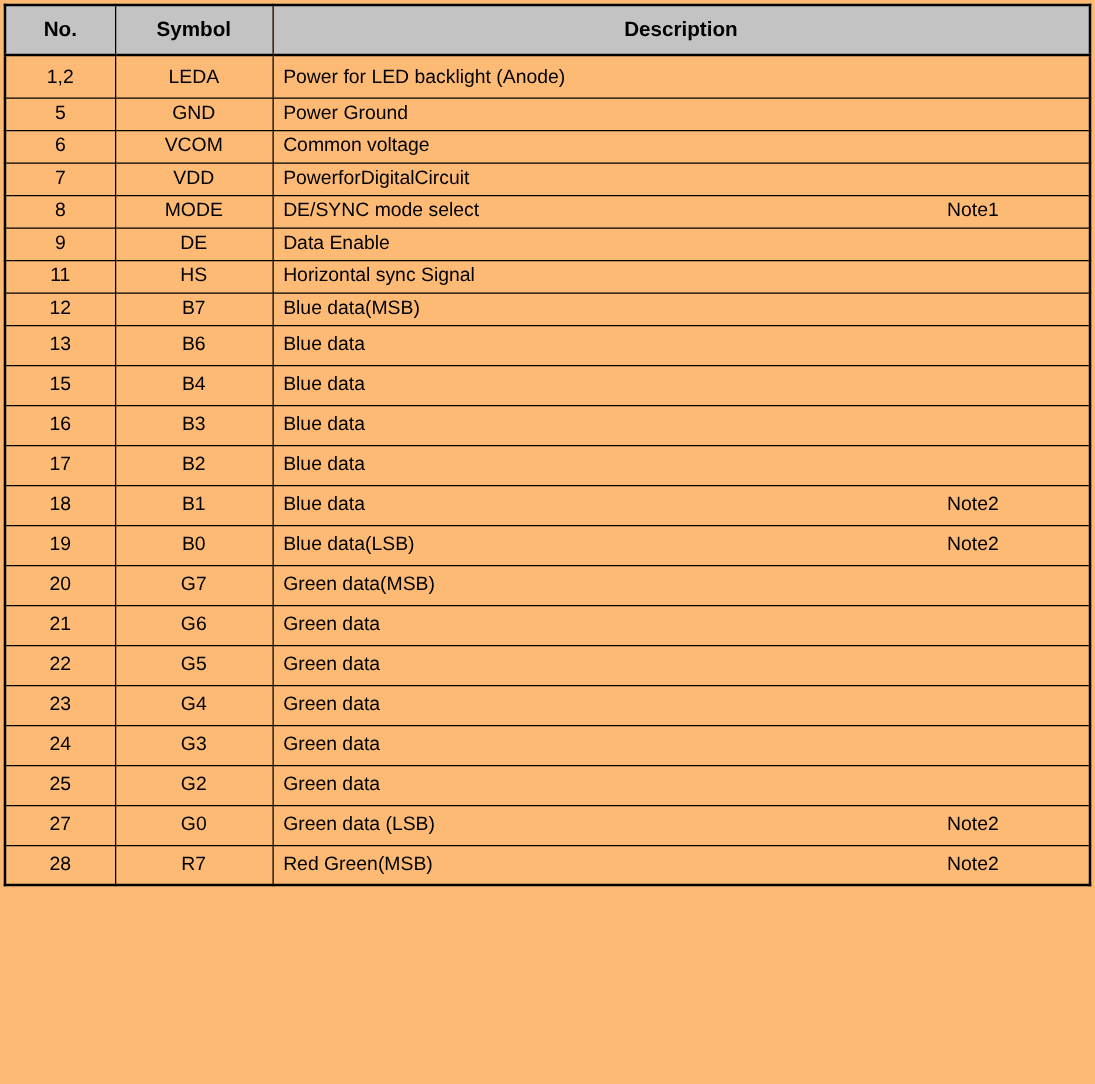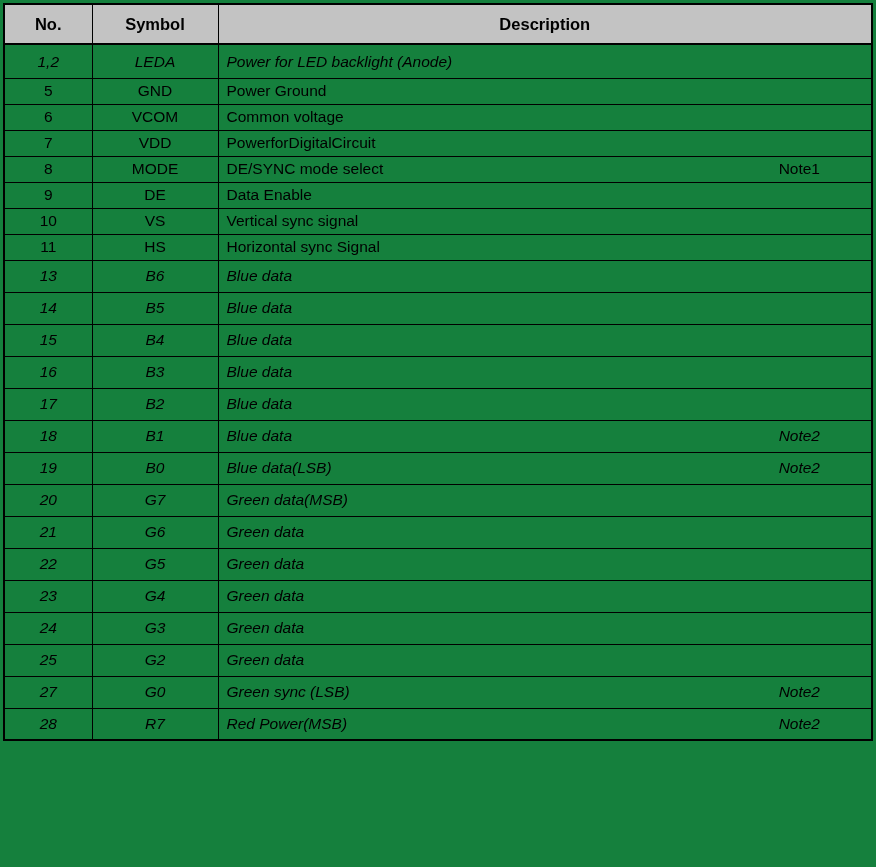--- a/index.html
+++ b/index.html
@@ -4,21 +4,21 @@
 <style>
   html, body {
     margin: 0;
     padding: 0;
     background: #ffffff;
   }
   .page {
     position: relative;
     width: 876px;
     height: 867px;
-    background: #15803d;
+    background: #fdba74;
     font-family: "Liberation Sans", sans-serif;
     color: #000000;
     overflow: hidden;
   }
   table.pin-table {
     position: absolute;
     left: 3px;
     top: 3px;
     width: 870px;
     border-collapse: collapse;
@@ -38,30 +38,30 @@
   tr.header-row {
     height: 40px;
     background: #c3c3c3;
   }
   tr.header-row th {
     font-size: 16.5px;
     font-weight: bold;
     text-align: center;
     border-bottom: 2px solid #000000;
   }
-  tr.r-tall  { height: 34px; font-style: italic; }
+  tr.r-tall  { height: 34px; }
   tr.r-short { height: 26px; }
-  tr.r-med   { height: 32px; font-style: italic; }
+  tr.r-med   { height: 32px; }
   td.c-no, td.c-sym { text-align: center; }
   td.c-desc .desc-wrap {
     display: flex;
     justify-content: space-between;
     align-items: center;
     padding-left: 8px;
-    padding-right: 51px;
+    padding-right: 72px;
   }
   td.c-desc .note:empty { display: none; }
 </style>
 </head>
 <body>
 
 <div class="page">
   <table class="pin-table">
     <colgroup>
       <col style="width:88px">
@@ -160,80 +160,66 @@
       <span>DE</span>
     </td>
     <td class="c-desc">
       <div class="desc-wrap">
         <span class="desc-text">Data Enable</span>
 
       </div>
     </td>
   </tr>
 
-  <tr class="r-short">
-    <td class="c-no">
-      <span>10</span>
-    </td>
-    <td class="c-sym">
-      <span>VS</span>
-    </td>
-    <td class="c-desc">
-      <div class="desc-wrap">
-        <span class="desc-text">Vertical sync signal</span>
-
-      </div>
-    </td>
-  </tr>
 
   <tr class="r-short">
     <td class="c-no">
       <span>11</span>
     </td>
     <td class="c-sym">
       <span>HS</span>
     </td>
     <td class="c-desc">
       <div class="desc-wrap">
         <span class="desc-text">Horizontal sync Signal</span>
 
       </div>
     </td>
   </tr>
 
+  <tr class="r-short">
+    <td class="c-no">
+      <span>12</span>
+    </td>
+    <td class="c-sym">
+      <span>B7</span>
+    </td>
+    <td class="c-desc">
+      <div class="desc-wrap">
+        <span class="desc-text">Blue data(MSB)</span>
+
+      </div>
+    </td>
+  </tr>
 
   <tr class="r-med">
     <td class="c-no">
       <span>13</span>
     </td>
     <td class="c-sym">
       <span>B6</span>
     </td>
     <td class="c-desc">
       <div class="desc-wrap">
         <span class="desc-text">Blue data</span>
 
       </div>
     </td>
   </tr>
 
-  <tr class="r-med">
-    <td class="c-no">
-      <span>14</span>
-    </td>
-    <td class="c-sym">
-      <span>B5</span>
-    </td>
-    <td class="c-desc">
-      <div class="desc-wrap">
-        <span class="desc-text">Blue data</span>
-
-      </div>
-    </td>
-  </tr>
 
   <tr class="r-med">
     <td class="c-no">
       <span>15</span>
     </td>
     <td class="c-sym">
       <span>B4</span>
     </td>
     <td class="c-desc">
       <div class="desc-wrap">
@@ -396,36 +382,36 @@
 
   <tr class="r-med">
     <td class="c-no">
       <span>27</span>
     </td>
     <td class="c-sym">
       <span>G0</span>
     </td>
     <td class="c-desc">
       <div class="desc-wrap">
-        <span class="desc-text">Green sync (LSB)</span>
+        <span class="desc-text">Green data (LSB)</span>
         <span class="note">Note2</span>
       </div>
     </td>
   </tr>
 
   <tr class="r-med">
     <td class="c-no">
       <span>28</span>
     </td>
     <td class="c-sym">
       <span>R7</span>
     </td>
     <td class="c-desc">
       <div class="desc-wrap">
-        <span class="desc-text">Red Power(MSB)</span>
+        <span class="desc-text">Red Green(MSB)</span>
         <span class="note">Note2</span>
       </div>
     </td>
   </tr>
 
 </tbody>
   </table>
 </div>
 
 </body></html>

